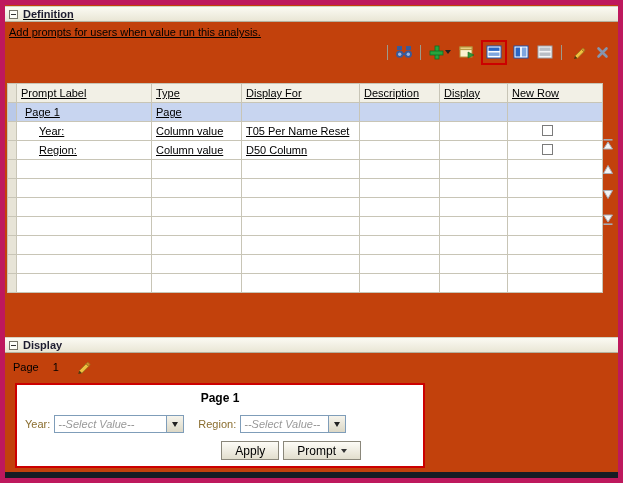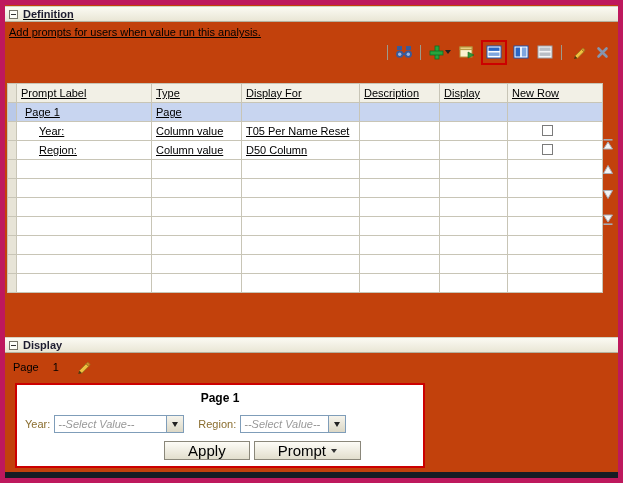--- a/index.html
+++ b/index.html
@@ -116,22 +116,22 @@
   .spacer10 { width: 6px; }
   .buttons-row {
     display: flex; justify-content: flex-end; gap: 4px;
     padding-right: 62px;
   }
   .btn {
     height: 19px;
     border: 1px solid #8a877a;
     background: linear-gradient(#fdfcf7, #e2decd);
     font-family: "Liberation Sans", sans-serif;
-    font-size: 15px;
-    padding: 0 23px;
+    font-size: 12px;
+    padding: 0 13px;
     display: flex; align-items: center; gap: 5px;
     cursor: pointer;
   }
   .btn .chev { width:0; height:0; border-left:3.5px solid transparent; border-right:3.5px solid transparent; border-top:4px solid #333; display:block; }
   
   .bottom-bar { position: absolute; bottom: 0; left: 0; right: 0; height: 6px; background: #171c24; }
 </style>
 </head>
 <body>
 

